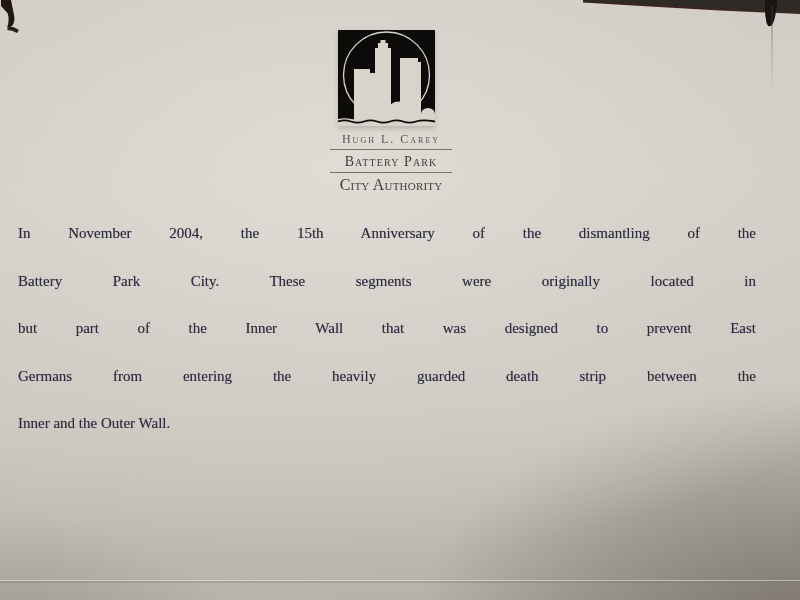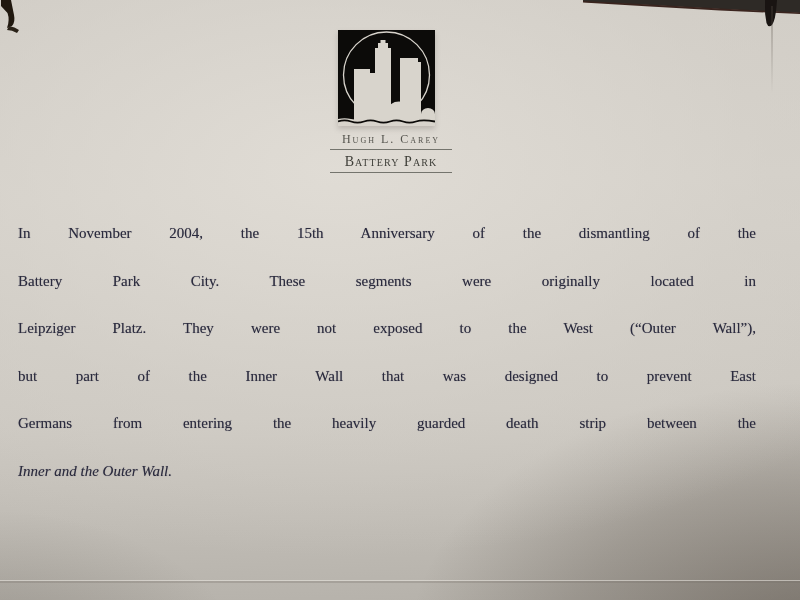--- a/index.html
+++ b/index.html
@@ -36,21 +36,21 @@
   .org-row3 {
     font-size:16px; line-height:19px; letter-spacing:0.2px; padding-top:2px;
   }
   
   .body-text {
     position:absolute; left:18px; top:210px; width:738px;
     font-size:15px; line-height:47.5px; color:#2b2b3e;
     text-shadow: 0 0 0.8px rgba(43,43,62,0.45);
   }
   .jline { text-align:justify; text-align-last:justify; white-space:nowrap; }
-  .jline.last { text-align-last:left;font-style:italic; }
+  .jline.last { text-align-last:left; }
   
   .top-overlay { position:absolute; left:0; top:0; }
   .edge-line {
     position:absolute; left:771px; top:6px; width:2px; height:88px;
     background:linear-gradient(180deg, rgba(80,72,64,0.35), rgba(80,72,64,0));
   }
   .crease-light {
     position:absolute; left:0; top:580px; width:800px; height:1px;
     background:rgba(236,233,227,0.55);
   }
@@ -78,26 +78,26 @@
       <path d="M50,90 v-10 a11,8.5 0 0 1 22,0 v10 z"></path>
       <path d="M83,90 v-6 a7,6 0 0 1 14,0 v6 z"></path>
       <path d="M0,89 Q6.5,87.4 13,89 T26,89 T39,89 T52,89 T65,89 T78,89 T97,89 L97,96 L0,96 Z"></path>
     </g>
     <path d="M0,91.5 Q6.5,89.2 13,91.5 T26,91.5 T39,91.5 T52,91.5 T65,91.5 T78,91.5 T97,91.5" fill="none" stroke="#0c0b09" stroke-width="1.8"></path>
   </svg>
 
   <div class="org">
     <div class="org-row1">Hugh L. Carey</div>
     <div class="org-row2">Battery Park</div>
+    <div class="org-row3">City Authority</div>
   </div>
 
   <div class="body-text">
     <div class="jline">In November 2004, the 15th Anniversary of the dismantling of the</div>
     <div class="jline">Battery Park City. These segments were originally located in</div>
-    <div class="jline">Leipziger Platz. They were not exposed to the West (“Outer Wall”),</div>
     <div class="jline">but part of the Inner Wall that was designed to prevent East</div>
     <div class="jline">Germans from entering the heavily guarded death strip between the</div>
     <div class="jline last">Inner and the Outer Wall.</div>
   </div>
 
   <svg class="top-overlay" width="800" height="42" viewBox="0 0 800 42">
     <polygon points="583,0 800,0 800,13 720,9 650,5 583,2" fill="#2e2a26"></polygon>
     <polygon points="583,1 650,4.6 720,8.6 800,12.4 800,14 720,10.4 650,6.4 583,2.6" fill="#3a241e"></polygon>
     <path d="M765,0 l12,0 l-0.5,6 q-1,14 -4.5,19 q-3.5,3.5 -5.5,-2 q-2,-9 -1.5,-17 z" fill="#191412"></path>
     <path d="M1,0 l10,0 l3,15 q1.5,7 -2,11 l-5,2 q3,-8 0.5,-15 l-6.5,-7 z" fill="#20180f"></path>

